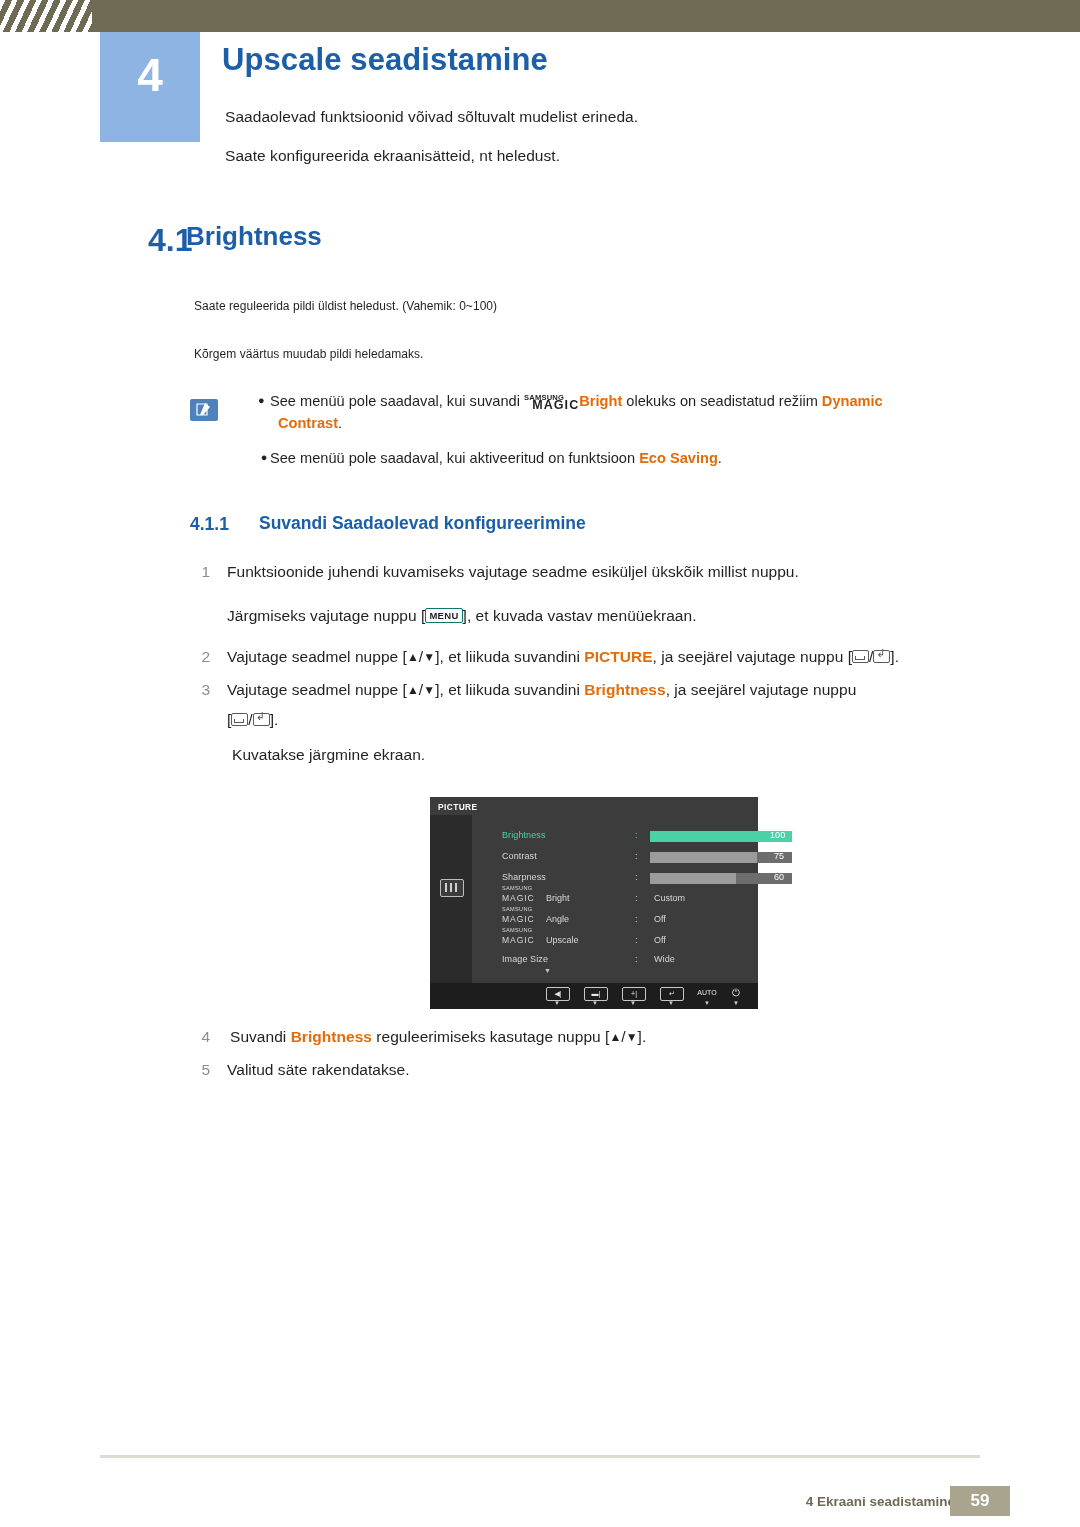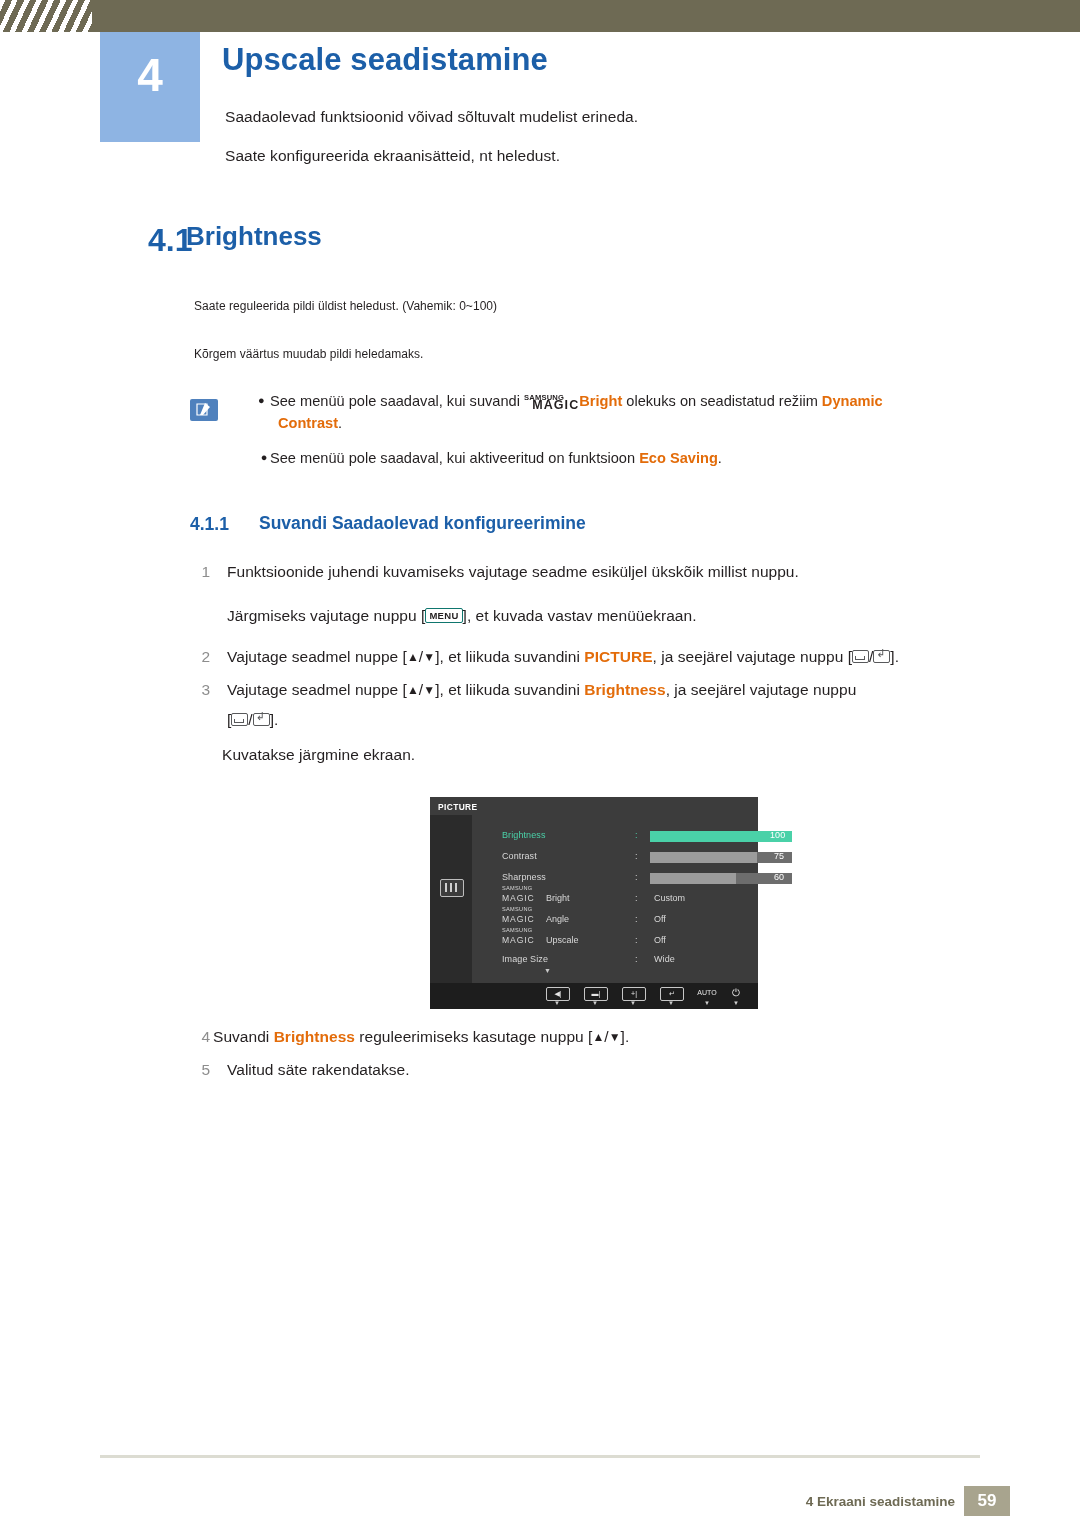--- a/index.html
+++ b/index.html
@@ -173,23 +173,23 @@
     letter-spacing: 0.04px;
   }
   .s1n { left: 190px; top: 563px; }
   .s1t { left: 227px; top: 563px; }
   .s1t2 { left: 227px; top: 607px; }
   .s2n { left: 190px; top: 648px; }
   .s2t { left: 227px; top: 648px; }
   .s3n { left: 190px; top: 681px; }
   .s3t { left: 227px; top: 681px; }
   .s3t2 { left: 227px; top: 711px; }
-  .s3t3 { left: 222px; top: 746px; }
+  .s3t3 { left: 232px; top: 746px; }
   .s4n { left: 190px; top: 1028px; }
-  .s4t { left: 213px; top: 1028px; }
+  .s4t { left: 230px; top: 1028px; }
   .s5n { left: 190px; top: 1061px; }
   .s5t { left: 227px; top: 1061px; }
 
   
   .keybox {
     display: inline-block;
     border: 1px solid #0f766e;
     border-radius: 2px;
     padding: 0 3px;
     font-size: 9.5px;
@@ -372,21 +372,21 @@
   .footer-text {
     position: absolute;
     right: 125px; top: 1494px;
     font-size: 13.5px;
     font-weight: bold;
     color: #6e6a54;
   }
   .footer-page {
     position: absolute;
     right: 70px; top: 1486px;
-    width: 46px; height: 30px;
+    width: 60px; height: 30px;
     background: #a8a48e;
     color: #ffffff;
     font-size: 17px;
     font-weight: bold;
     text-align: center;
     line-height: 30px;
   }
 </style>
 </head>
 <body>

